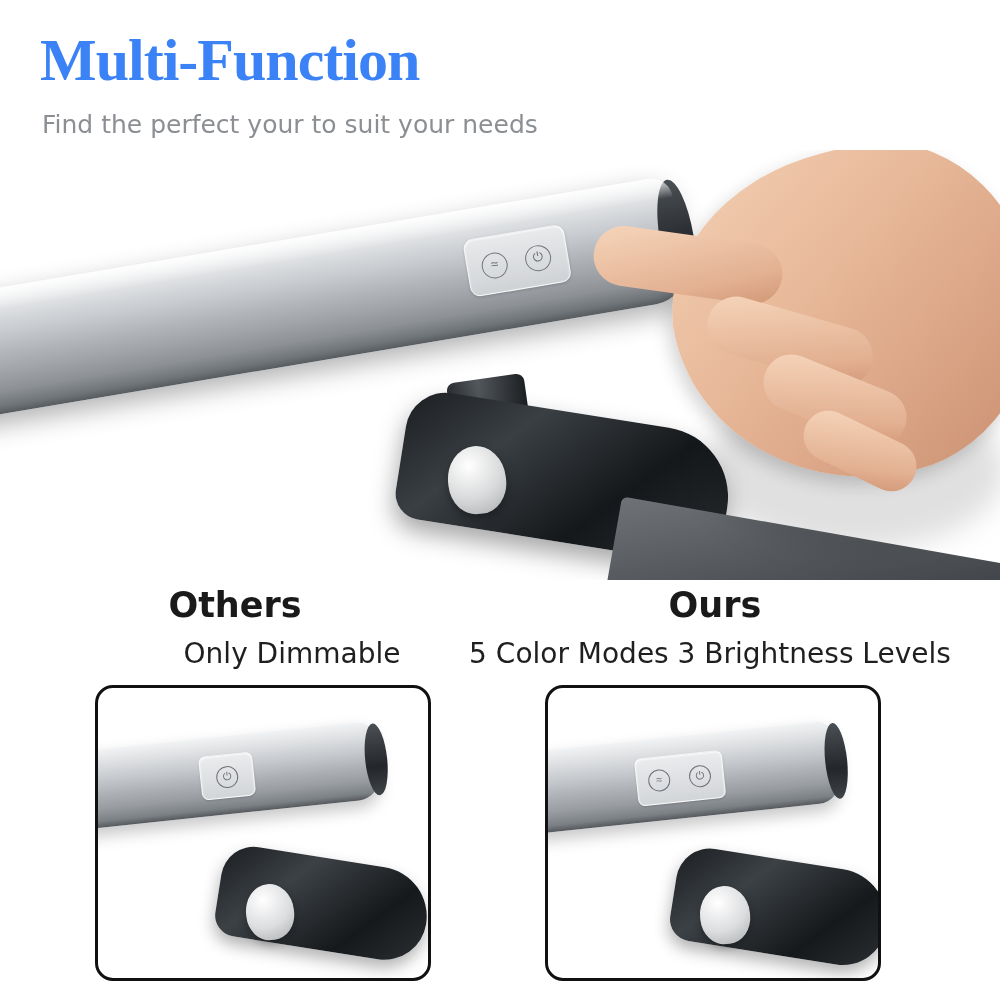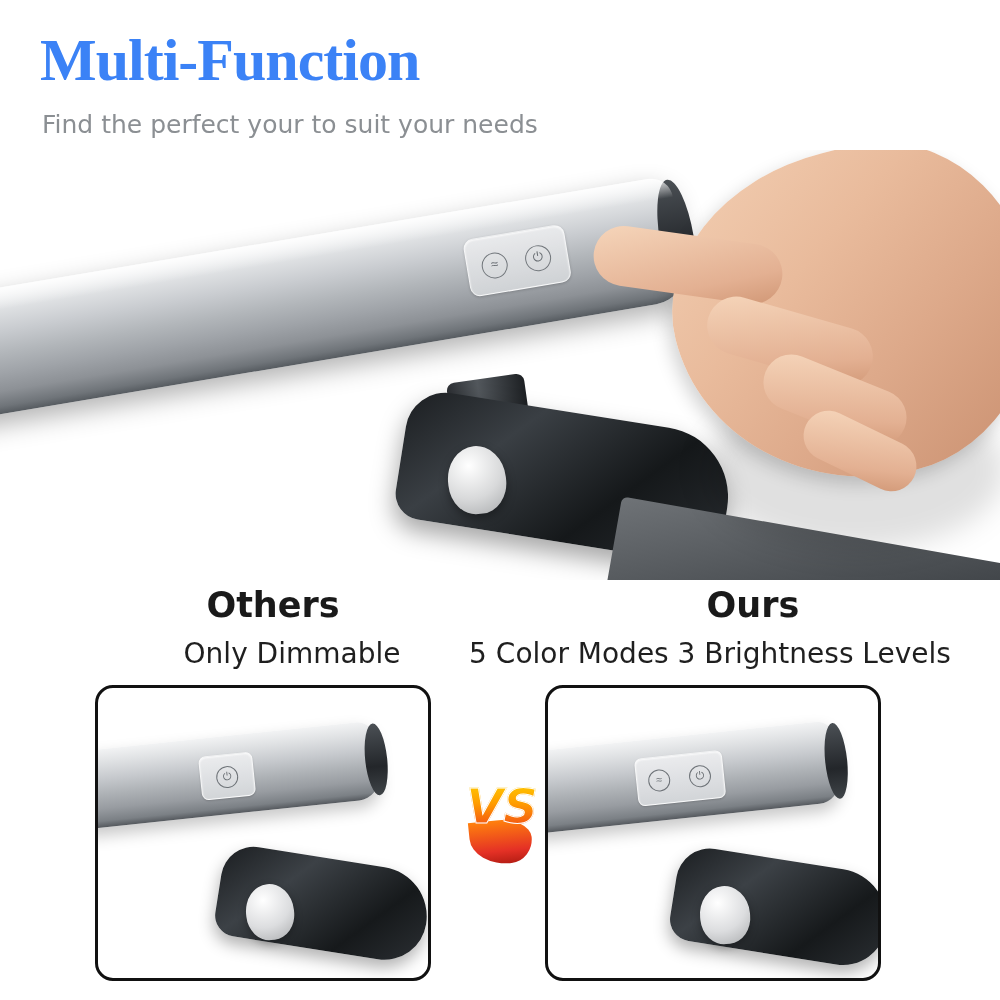--- a/index.html
+++ b/index.html
@@ -196,21 +196,20 @@
 
   
   .col-title {
     position: absolute;
     font-size: 35px;
     font-weight: bold;
     color: #1a1a1a;
     font-family: "DejaVu Sans", sans-serif;
     text-align: center;
     white-space: nowrap;
-    margin-left: 38px;
   }
   .col-sub {
     position: absolute;
     font-size: 28px;
     color: #1f1f1f;
     font-family: "DejaVu Sans", sans-serif;
     text-align: center;
     white-space: nowrap;
   }
   .title-others { left: 0; width: 470px; top: 585px; }
@@ -371,18 +370,14 @@
       <div class="mini-panel" style="left:108px; top:18px; width:86px; height:46px;">
         <div class="mini-icon" style="left:11px; top:12px; width:20px; height:20px; font-size:11px; line-height:18px;">≈</div>
         <div class="mini-icon" style="left:52px; top:12px; width:20px; height:20px; font-size:11px; line-height:18px;">⏻</div>
       </div>
     </div>
     <div class="mini-clamp" style="left:125px; top:172px; width:215px; height:95px; transform:rotate(9deg);"></div>
     <div class="mini-pad" style="left:152px; top:198px; width:50px; height:58px; transform:rotate(-6deg);"></div>
     <div class="mini-cord" style="left:200px; top:240px; width:130px; height:70px;"></div>
   </div>
 
-  <div class="vs">
-    <div class="vs-flame"></div>
-    <div class="vs-text">VS</div>
-  </div>
 
 </div>
 
 </body></html>

